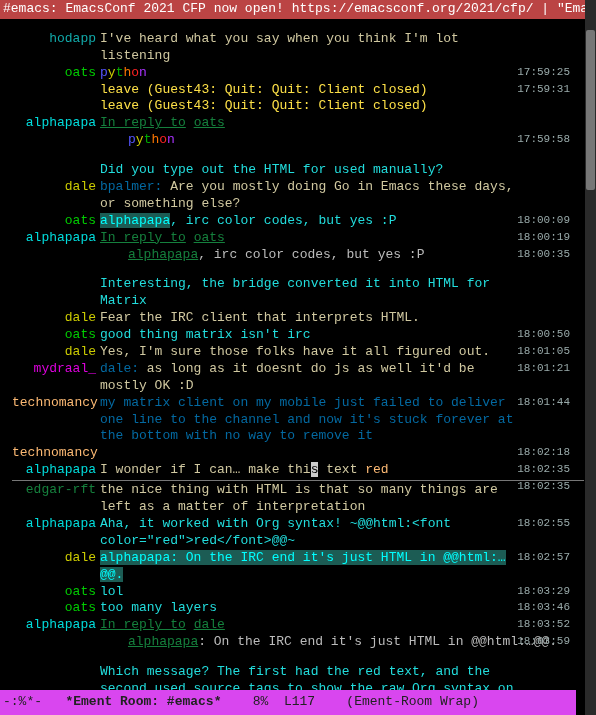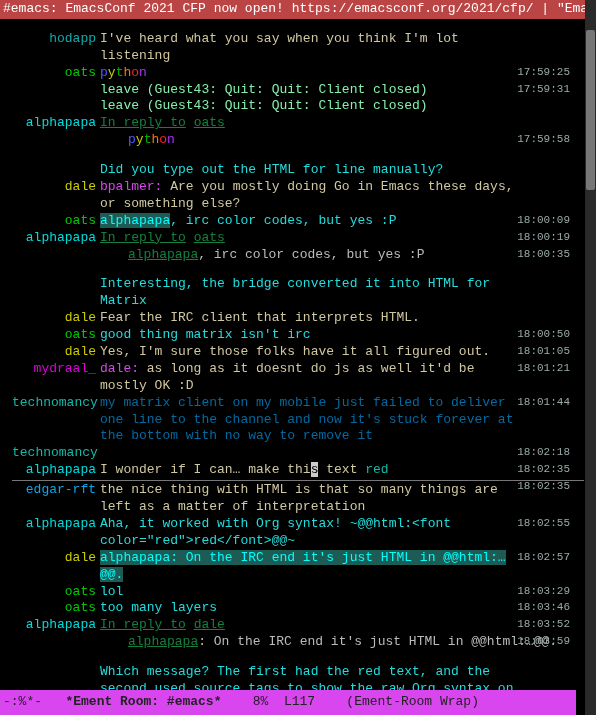--- a/index.html
+++ b/index.html
@@ -6,32 +6,32 @@
   .root{width:596px;height:715px;position:relative;background:#000;overflow:hidden}
   .scrollbar{position:absolute;top:0;right:0;width:11px;height:100%;background:#2a2a2a}
   .thumb{position:absolute;top:30px;left:1px;width:9px;height:160px;background:#777;border-radius:2px}
   .titlebar{background:#b44;color:#fff;padding:1px 3px;white-space:nowrap;overflow:hidden}
   .log{padding:12px;margin:0}
   .row{display:flex;align-items:flex-start}
   .nick{width:84px;min-width:84px;text-align:right;padding-right:4px;color:#888;white-space:nowrap}
   .msg{flex:1;padding-right:70px;color:#d0c8a0;word-wrap:break-word}
   .time{position:absolute;right:14px;color:#9aa;font-size:11px}
   .wrap{position:relative}
-  .sys{color:#86efac;padding-left:88px}
+  .sys{color:#fde047;padding-left:88px}
   .link{color:#15803d;text-decoration:underline}
   .hl-bg{background:#1c5c54;color:#0ff}
   .cyan{color:#0dd}
   .green{color:#0c0}
   .yellow{color:#cc0}
   .magenta{color:#d0d}
-  .red{color:#14b8a6}
+  .red{color:#fdba74}
   .teal{color:#1aa}
   .pink{color:#0369a1}
-  .olive{color:#0ea5e9}
-  .dk{color:#d946ef}
+  .olive{color:#15803d}
+  .dk{color:#0369a1}
   .msg-cyan{color:#2dd}
   .reply{padding-left:88px;color:#2aa}
   .py .p{color:#55f}.py .y{color:#cc0}.py .t{color:#0a0}.py .h{color:#f70}.py .o{color:#f22}.py .n{color:#a3f}
   .hrule{border-top:1px solid #777;margin:1px 0}
   .cursor{background:#ccc;color:#000}
   .modeline{position:absolute;left:0;right:20px;bottom:0;background:#d946ef;color:#222;padding:4px 3px;white-space:nowrap;overflow:hidden}
   .modeline .mm{display:inline-block}
   .quoted{color:#bbb}
 </style>
 </head>
@@ -62,21 +62,21 @@
           <div class="nick cyan">alphapapa</div>
           <div class="msg "><span class="link">In reply to</span> <span class="link">oats</span></div>
         </div>
         <div class="time">17:59:58</div>
       </div>
       <div class="reply" style="padding-left: 116px;"><span class="py"><span class="p">p</span><span class="y">y</span><span class="t">t</span><span class="h">h</span><span class="o">o</span><span class="n">n</span></span></div>
       <div style="height: 13px;"></div>
       <div class="wrap">
         <div class="row">
           <div class="nick "></div>
-          <div class="msg msg-cyan">Did you type out the HTML for line manually?</div>
+          <div class="msg msg-cyan">Did you type out the HTML for used manually?</div>
         </div>
       </div>
       <div class="wrap">
         <div class="row">
           <div class="nick yellow">dale</div>
           <div class="msg "><span class="dk">bpalmer:</span> Are you mostly doing Go in Emacs these days, or something else?</div>
         </div>
         <div class="time">18:00:09</div>
       </div>
       <div class="wrap">

